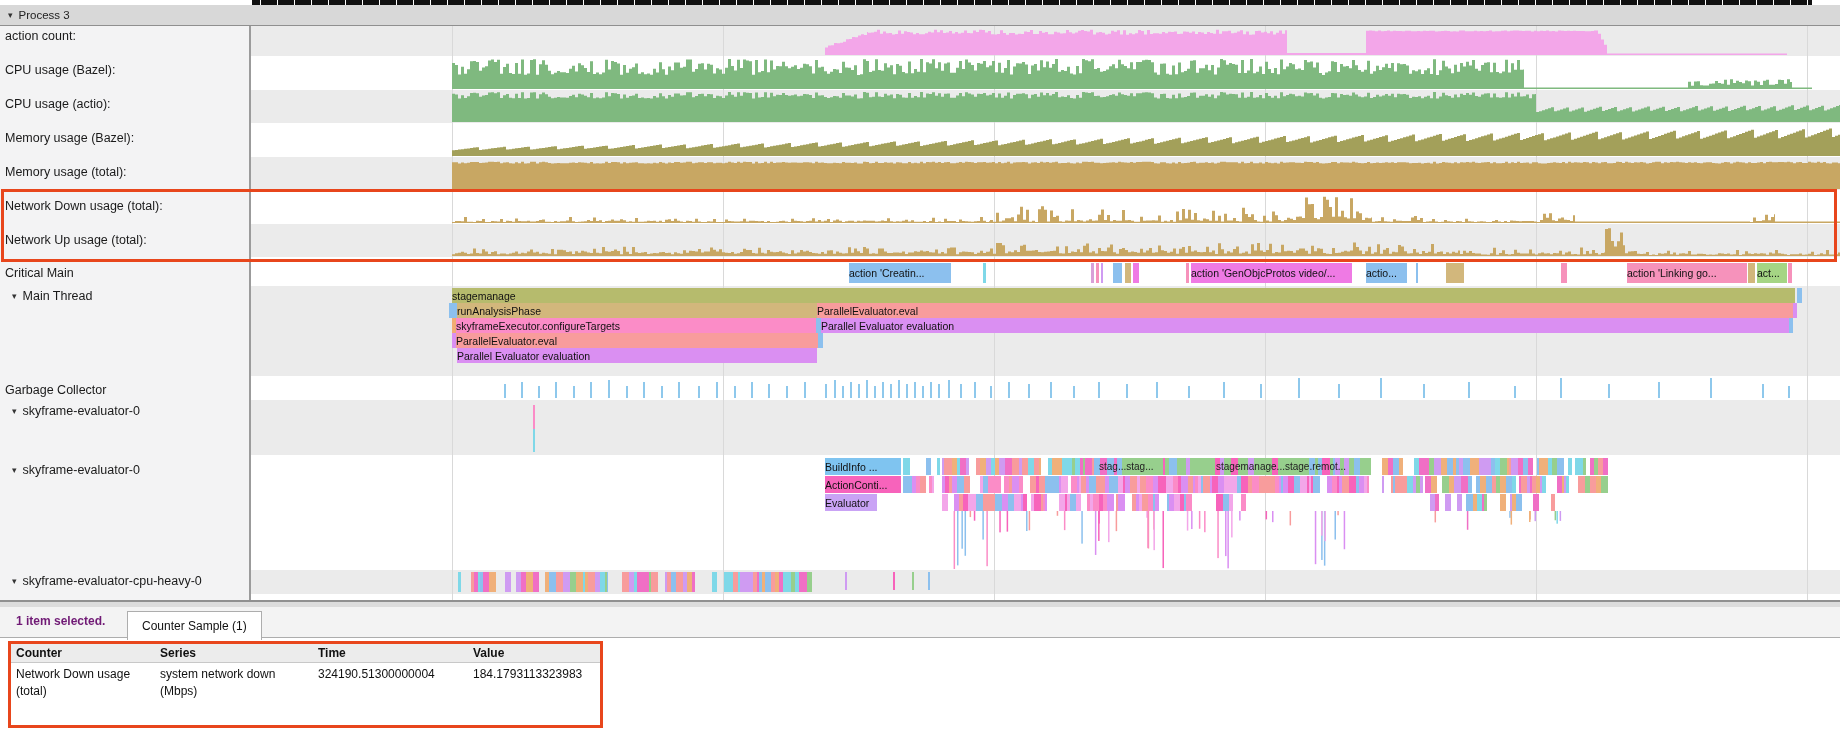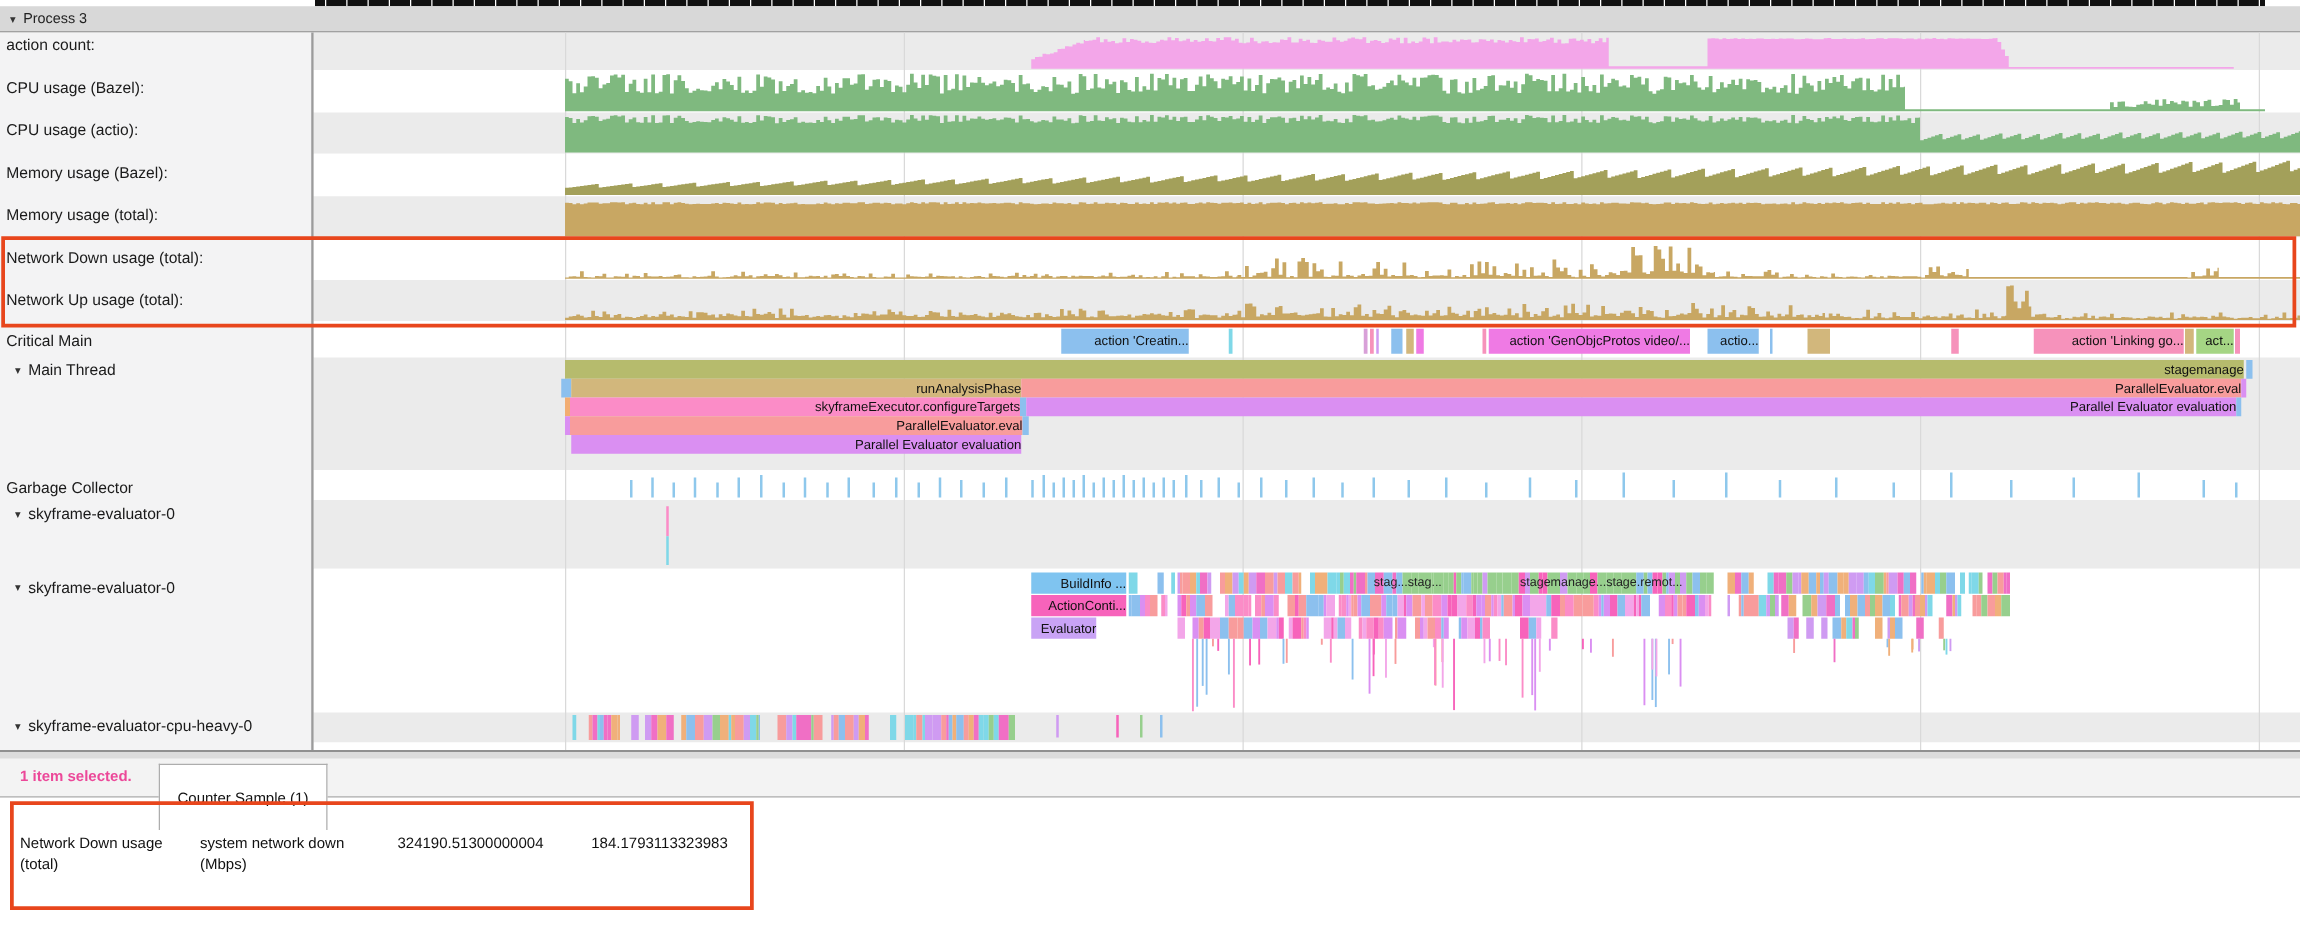--- a/index.html
+++ b/index.html
@@ -3,37 +3,37 @@
 <meta charset="utf-8">
 <style>
   html,body{margin:0;padding:0;background:#fff;}
   #app{position:relative;width:1840px;height:742px;background:#fff;overflow:hidden;
        font-family:"Liberation Sans",sans-serif;}
   .rowbg{position:absolute;left:251px;width:1589px;}
   .gridline{position:absolute;width:1px;background:#d9d9d9;top:26px;height:574px;}
   .llabel{position:absolute;font-size:12.5px;color:#1a1a1a;white-space:nowrap;display:flex;align-items:center;}
   .arrow{font-size:9px;margin-right:6px;color:#333;}
   .slice{position:absolute;font-size:10.5px;color:#111;overflow:hidden;white-space:nowrap;
-         display:flex;align-items:center;justify-content:flex-end;box-sizing:border-box;}
+         display:flex;align-items:center;justify-content:flex-start;box-sizing:border-box;}
   .rtick{position:absolute;top:0;width:1px;height:5px;background:#fff;}
   .redbox{position:absolute;border:3px solid #e8461c;box-sizing:border-box;pointer-events:none;z-index:40;}
   #ruler{position:absolute;left:252px;top:0;width:1560px;height:5px;background:#111;}
   #prochdr{position:absolute;left:0;top:5px;width:1840px;height:21px;background:#d8d8d8;
            border-bottom:1px solid #8f8f8f;box-sizing:border-box;display:flex;align-items:center;
            font-size:11.5px;color:#222;}
   #prochdr .arrow{margin-left:8px;}
   #leftcol{position:absolute;left:0;top:26px;width:249px;height:574px;background:#f3f3f4;
            border-right:2px solid #9b9b9b;box-sizing:content-box;}
   #divider{position:absolute;left:0;top:600px;width:1840px;height:7px;
            background:linear-gradient(#909090 0 2px,#dcdcdc 2px 7px);}
   #tabstrip{position:absolute;left:0;top:607px;width:1840px;height:31px;background:#f3f3f3;
             border-bottom:1px solid #adadad;box-sizing:border-box;}
-  #status{position:absolute;left:16px;top:614px;font-size:12px;font-weight:bold;color:#ec4899;z-index:2;text-align:right;}
+  #status{position:absolute;left:16px;top:614px;font-size:12px;font-weight:bold;color:#701a75;z-index:2;text-align:right;}
   #tab{position:absolute;left:127px;top:611px;height:28px;background:#fff;border:1px solid #adadad;
-       border-bottom:none;padding:12px 14px;font-size:12px;color:#111;display:flex;align-items:center;z-index:3;}
+       border-bottom:none;padding:0 14px;font-size:12px;color:#111;display:flex;align-items:center;z-index:3;}
   #theadrow{position:absolute;left:9px;top:644px;width:592px;height:19px;background:#ececec;
             border-bottom:1px solid #c8c8c8;box-sizing:border-box;}
   .th{position:absolute;top:2px;font-size:12px;font-weight:bold;color:#111;}
   .td{position:absolute;font-size:12px;color:#111;line-height:17px;}
   svg{position:absolute;left:0;top:0;}
 </style>
 </head>
 <body>
 
 <div id="app">
@@ -754,19 +754,25 @@
       </div>
       <div class="slice" style="left: 1099px; top: 460px; height: 13px; font-size: 10px; color: rgb(34, 34, 34);">stag...stag...</div>
       <div class="slice" style="left: 1216px; top: 460px; height: 13px; font-size: 10px; color: rgb(34, 34, 34);">stagemanage...stage.remot...</div>
     </div>
 
   <div id="divider"></div>
   <div id="tabstrip"></div>
   <div id="status">1 item selected.</div>
   <div id="tab">Counter Sample (1)</div>
 
+  <div id="theadrow">
+    <div class="th" style="left:7px">Counter</div>
+    <div class="th" style="left:151px">Series</div>
+    <div class="th" style="left:309px">Time</div>
+    <div class="th" style="left:464px">Value</div>
+  </div>
   <div class="td" style="left:16px;top:666px;width:126px">Network Down usage (total)</div>
   <div class="td" style="left:160px;top:666px;width:140px">system network down (Mbps)</div>
   <div class="td" style="left:318px;top:666px;width:150px">324190.51300000004</div>
   <div class="td" style="left:473px;top:666px;width:125px">184.1793113323983</div>
 <div class="redbox" style="left: 1px; top: 189px; width: 1836px; height: 73px;"></div>
     <div class="redbox" style="left: 8px; top: 641px; width: 595px; height: 87px;"></div>
   </div>
 
 </body></html>

